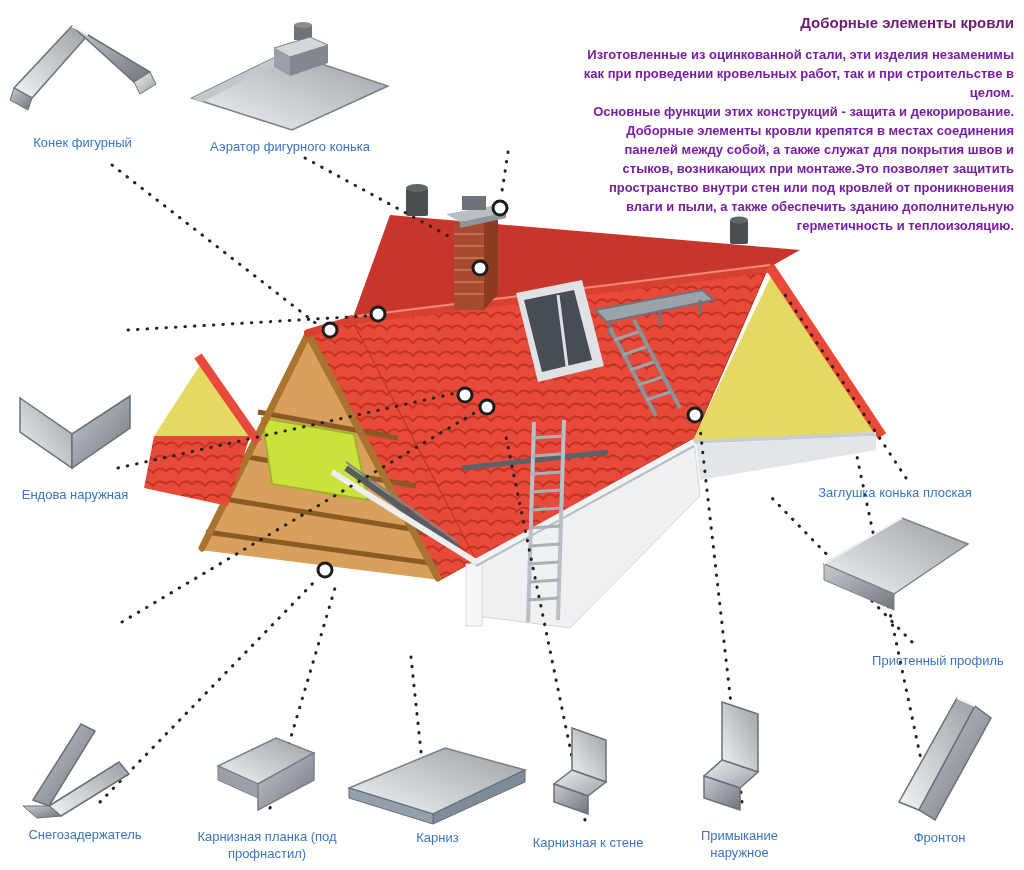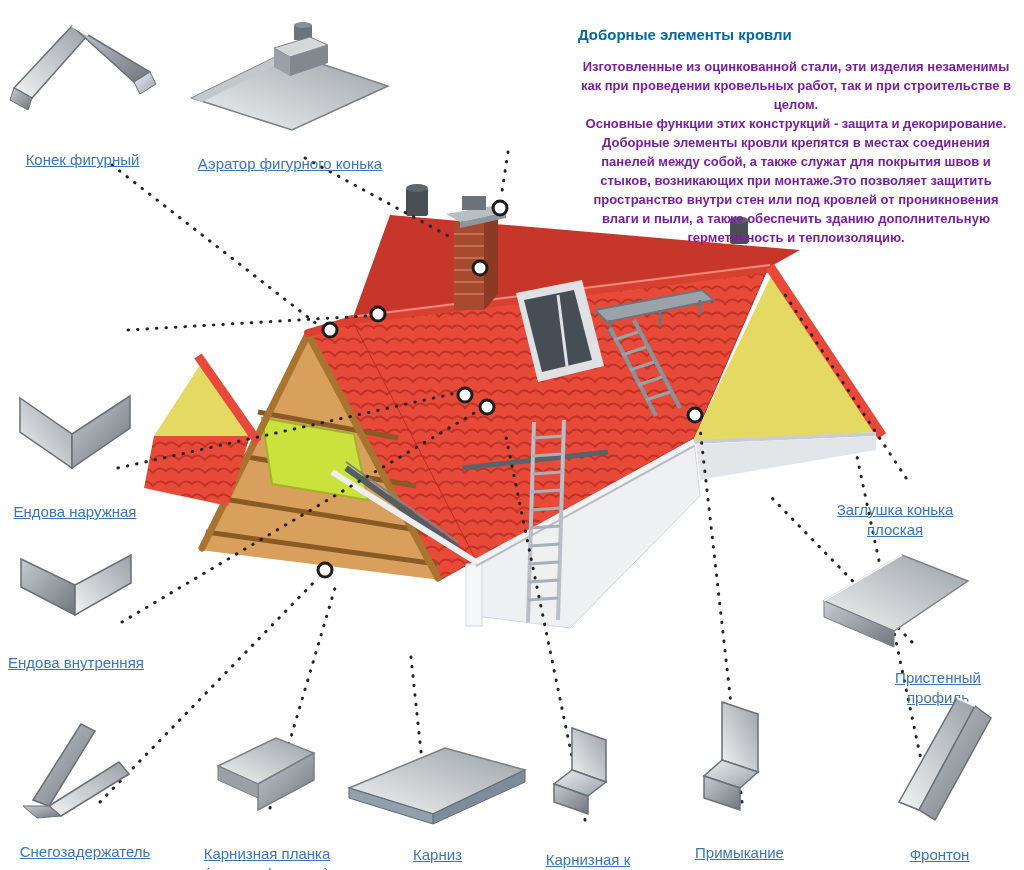--- a/index.html
+++ b/index.html
@@ -5,29 +5,29 @@
   html,body{margin:0;padding:0;background:#fff;}
   .canvas{
     position:relative;width:1024px;height:870px;background:#ffffff;
     font-family:"Liberation Sans","DejaVu Sans",sans-serif;overflow:hidden;
   }
   .overlay{position:absolute;left:0;top:0;width:1024px;height:870px;pointer-events:none;}
   .house{position:absolute;left:140px;top:150px;width:750px;height:510px;}
   .comp{position:absolute;text-align:center;}
   .comp svg{display:block;margin:0 auto;}
   .lbl{
-    display:inline-block;margin-top:20px;color:#3b76bd;font-size:15px;line-height:1.3;
-    text-decoration:underline;cursor:pointer;
+    display:inline-block;margin-top:5px;color:#3b76bd;font-size:13px;line-height:1.3;
+    cursor:pointer;
   }
   .textblock{position:absolute;left:578px;top:14px;width:436px;}
   .title{
-    color:#0369a1;font-weight:bold;font-size:15px;text-align:left;margin-bottom:14px;margin-top:12px;
+    color:#701a75;font-weight:bold;font-size:15px;text-align:right;margin-bottom:14px;
   }
   .desc{
-    color:#7a1ea1;font-weight:bold;font-size:13px;line-height:19px;text-align:center;
+    color:#7a1ea1;font-weight:bold;font-size:13px;line-height:19px;text-align:right;
     white-space:pre-line;
   }
 </style>
 </head>
 <body>
 
 <div class="canvas">
 
   <svg width="0" height="0" style="position:absolute">
     <defs>
@@ -231,27 +231,20 @@
 
 
   <div class="comp" style="left:0px;top:382px;width:150px">
     <svg width="118" height="100" viewBox="0 0 118 100">
       <polygon points="4,16 56,52 56,86 4,50" fill="url(#m3)" stroke="#697076" stroke-width="1.5"></polygon>
       <polygon points="56,52 114,14 114,46 56,86" fill="url(#m2)" stroke="#697076" stroke-width="1.5"></polygon>
     </svg>
     <span class="lbl">Ендова наружная</span>
   </div>
 
-  <div class="comp" style="left:0px;top:525px;width:152px">
-    <svg width="118" height="108" viewBox="0 0 118 108">
-      <polygon points="4,34 58,60 58,90 4,62" fill="url(#m2)" stroke="#697076" stroke-width="1.5"></polygon>
-      <polygon points="58,60 114,30 114,58 58,90" fill="url(#m3)" stroke="#697076" stroke-width="1.5"></polygon>
-    </svg>
-    <span class="lbl">Ендова внутренняя</span>
-  </div>
 
   <div class="comp" style="left:815px;top:480px;width:160px">
     <span class="lbl">Заглушка конька плоская</span>
     <svg width="158" height="112" viewBox="0 0 158 112">
       <polygon points="8,62 86,16 152,42 78,92" fill="url(#m3)" stroke="#7a8086" stroke-width="1.5"></polygon>
       <polygon points="8,62 78,92 78,108 8,78" fill="url(#m2)" stroke="#7a8086" stroke-width="1"></polygon>
       <line x1="86" y1="16" x2="8" y2="62" stroke="#f5f7f8" stroke-width="2"></line>
     </svg>
   </div>
 

